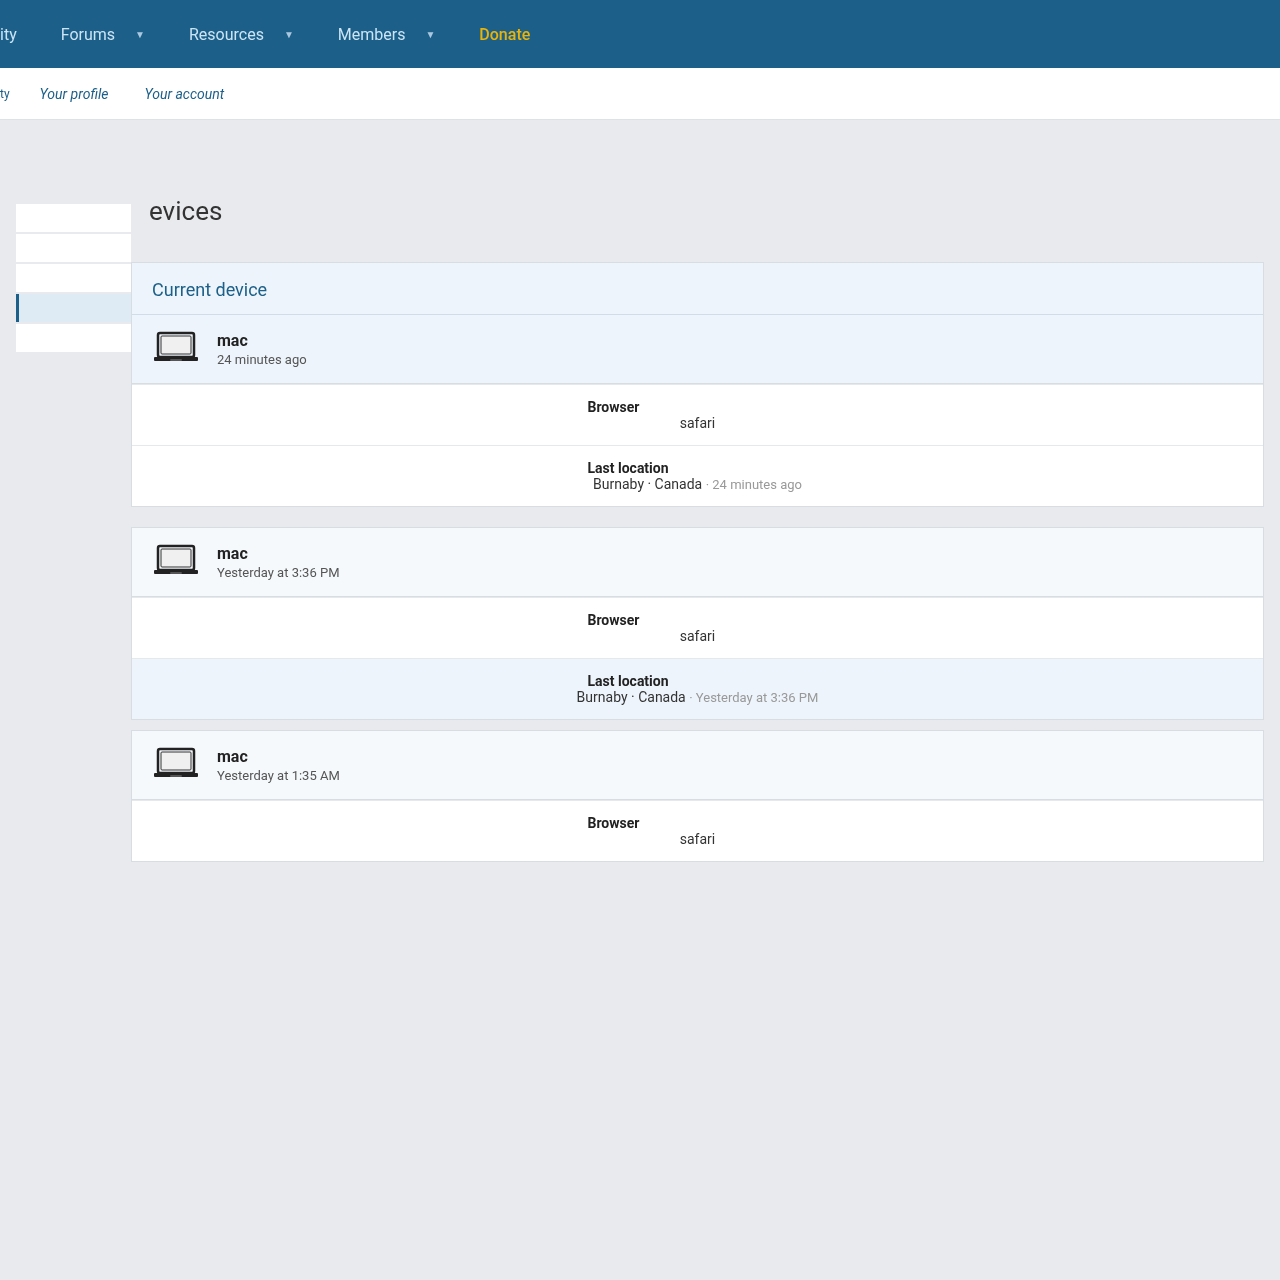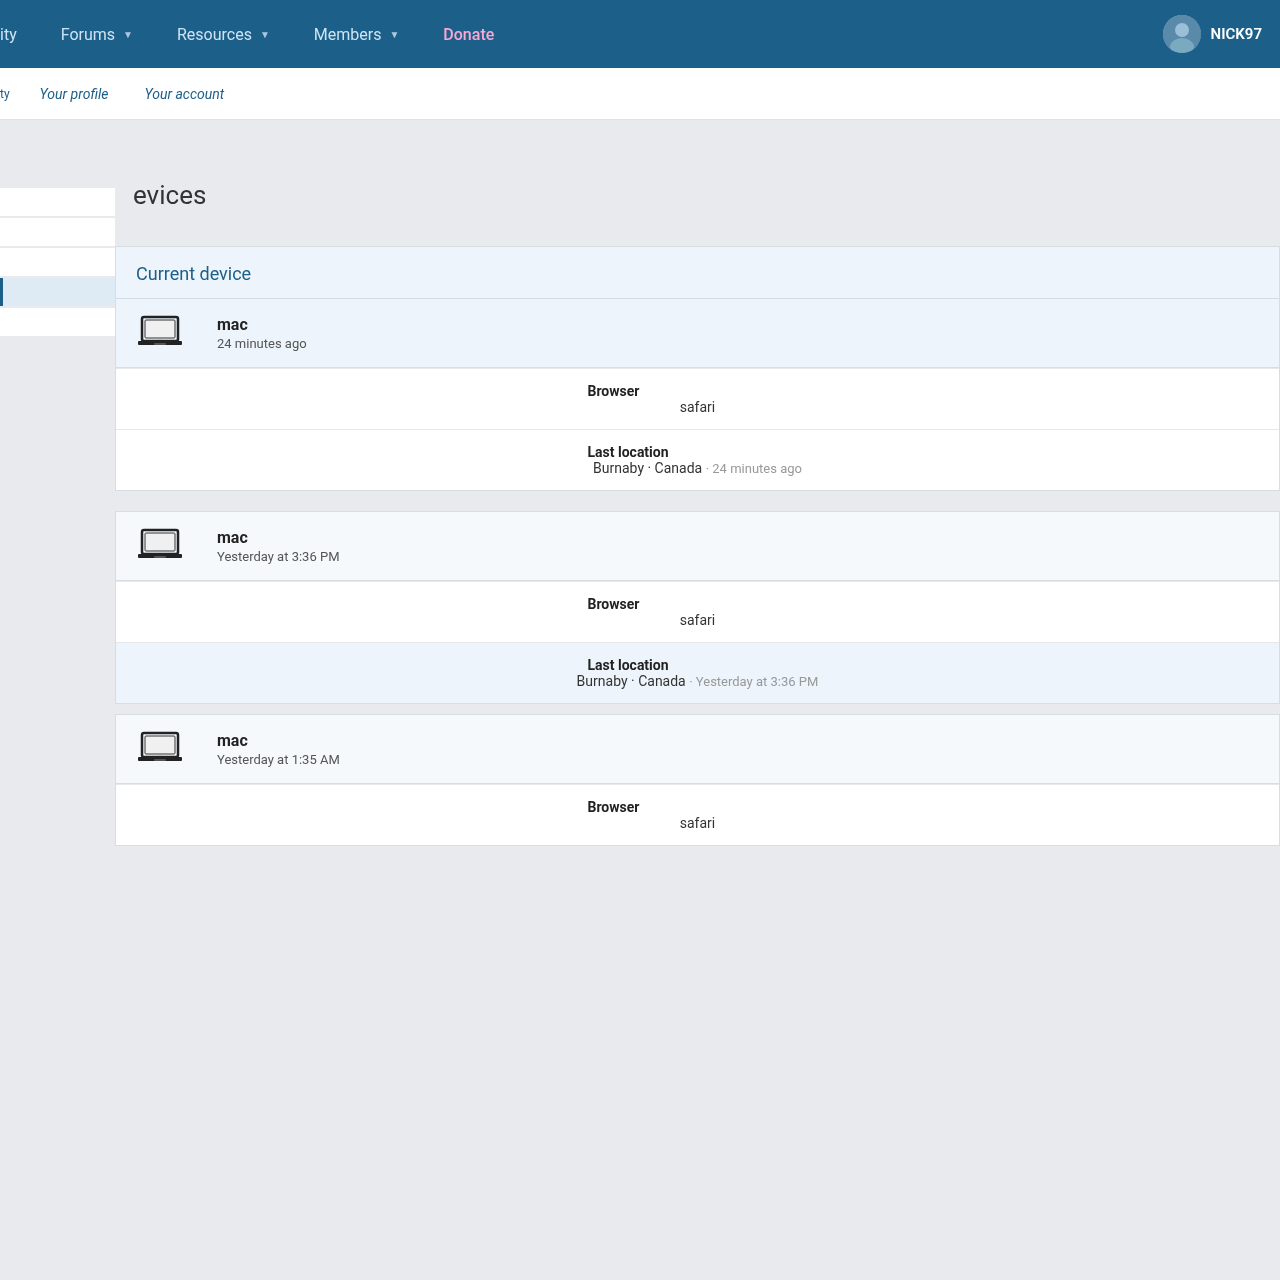--- a/index.html
+++ b/index.html
@@ -26,28 +26,28 @@
       flex: 1;
     }
     .nav-item {
       display: flex;
       align-items: center;
       color: #cce4f5;
       font-size: 16px;
       padding: 0 22px;
       height: 100%;
       cursor: pointer;
-      gap: 8px;
+      gap: 20px;
       white-space: nowrap;
     }
     .nav-item .chevron {
       font-size: 10px;
       color: #aac8e0;
     }
-    .nav-item.donate { color: #f9a8d4; font-weight: 500; }
+    .nav-item.donate { color: #eab308; font-weight: 500; }
     .nav-partial {
       display: flex;
       align-items: center;
       color: #cce4f5;
       font-size: 16px;
       padding: 0 22px 0 0;
       height: 100%;
     }
     .user-area {
       display: flex;
@@ -107,21 +107,21 @@
       cursor: pointer;
       height: 52px;
       display: flex;
       align-items: center;
       text-decoration: none;
       font-style: italic;
     }
 
     
     .page-content {
-      padding: 0;
+      padding: 16px;
       background: #e8eaed;
     }
 
     
     .sidebar {
       width: 115px;
       min-width: 115px;
       background: #e8eaed;
       flex-shrink: 0;
     }
@@ -172,21 +172,21 @@
     }
     .current-device-title {
       font-size: 18px;
       color: #1c6089;
       font-weight: 400;
     }
 
     .device-row {
       display: flex;
       align-items: center;
-      gap: 33px;
+      gap: 17px;
       padding: 14px 20px;
       background: #edf4fb;
       border-bottom: 1px solid #d8dde2;
     }
     .device-row.normal {
       background: #f5f9fc;
     }
 
     .laptop-icon {
       width: 48px;
@@ -262,32 +262,20 @@
       <span>Resources</span>
       <span class="chevron">▼</span>
     </div>
     <div class="nav-item">
       <span>Members</span>
       <span class="chevron">▼</span>
     </div>
     <div class="nav-item donate">
       <span>Donate</span>
     </div>
-  </div>
-  <div class="user-area">
-    <div class="avatar">
-      <div class="avatar-inner">
-        <svg viewBox="0 0 38 38" xmlns="http://www.w3.org/2000/svg" width="38" height="38">
-          <circle cx="19" cy="19" r="19" fill="#5a8aaa"></circle>
-          <circle cx="19" cy="15" r="7" fill="#9abfd6"></circle>
-          <ellipse cx="19" cy="32" rx="12" ry="9" fill="#7aaabf"></ellipse>
-        </svg>
-      </div>
-    </div>
-    <span class="username">NICK97</span>
   </div>
 </nav>
 
 <div class="sub-nav">
   <span class="sub-nav-partial">ty</span>
   <a class="sub-nav-link">Your profile</a>
   <a class="sub-nav-link">Your account</a>
 </div>
 
 <div class="page-content">

